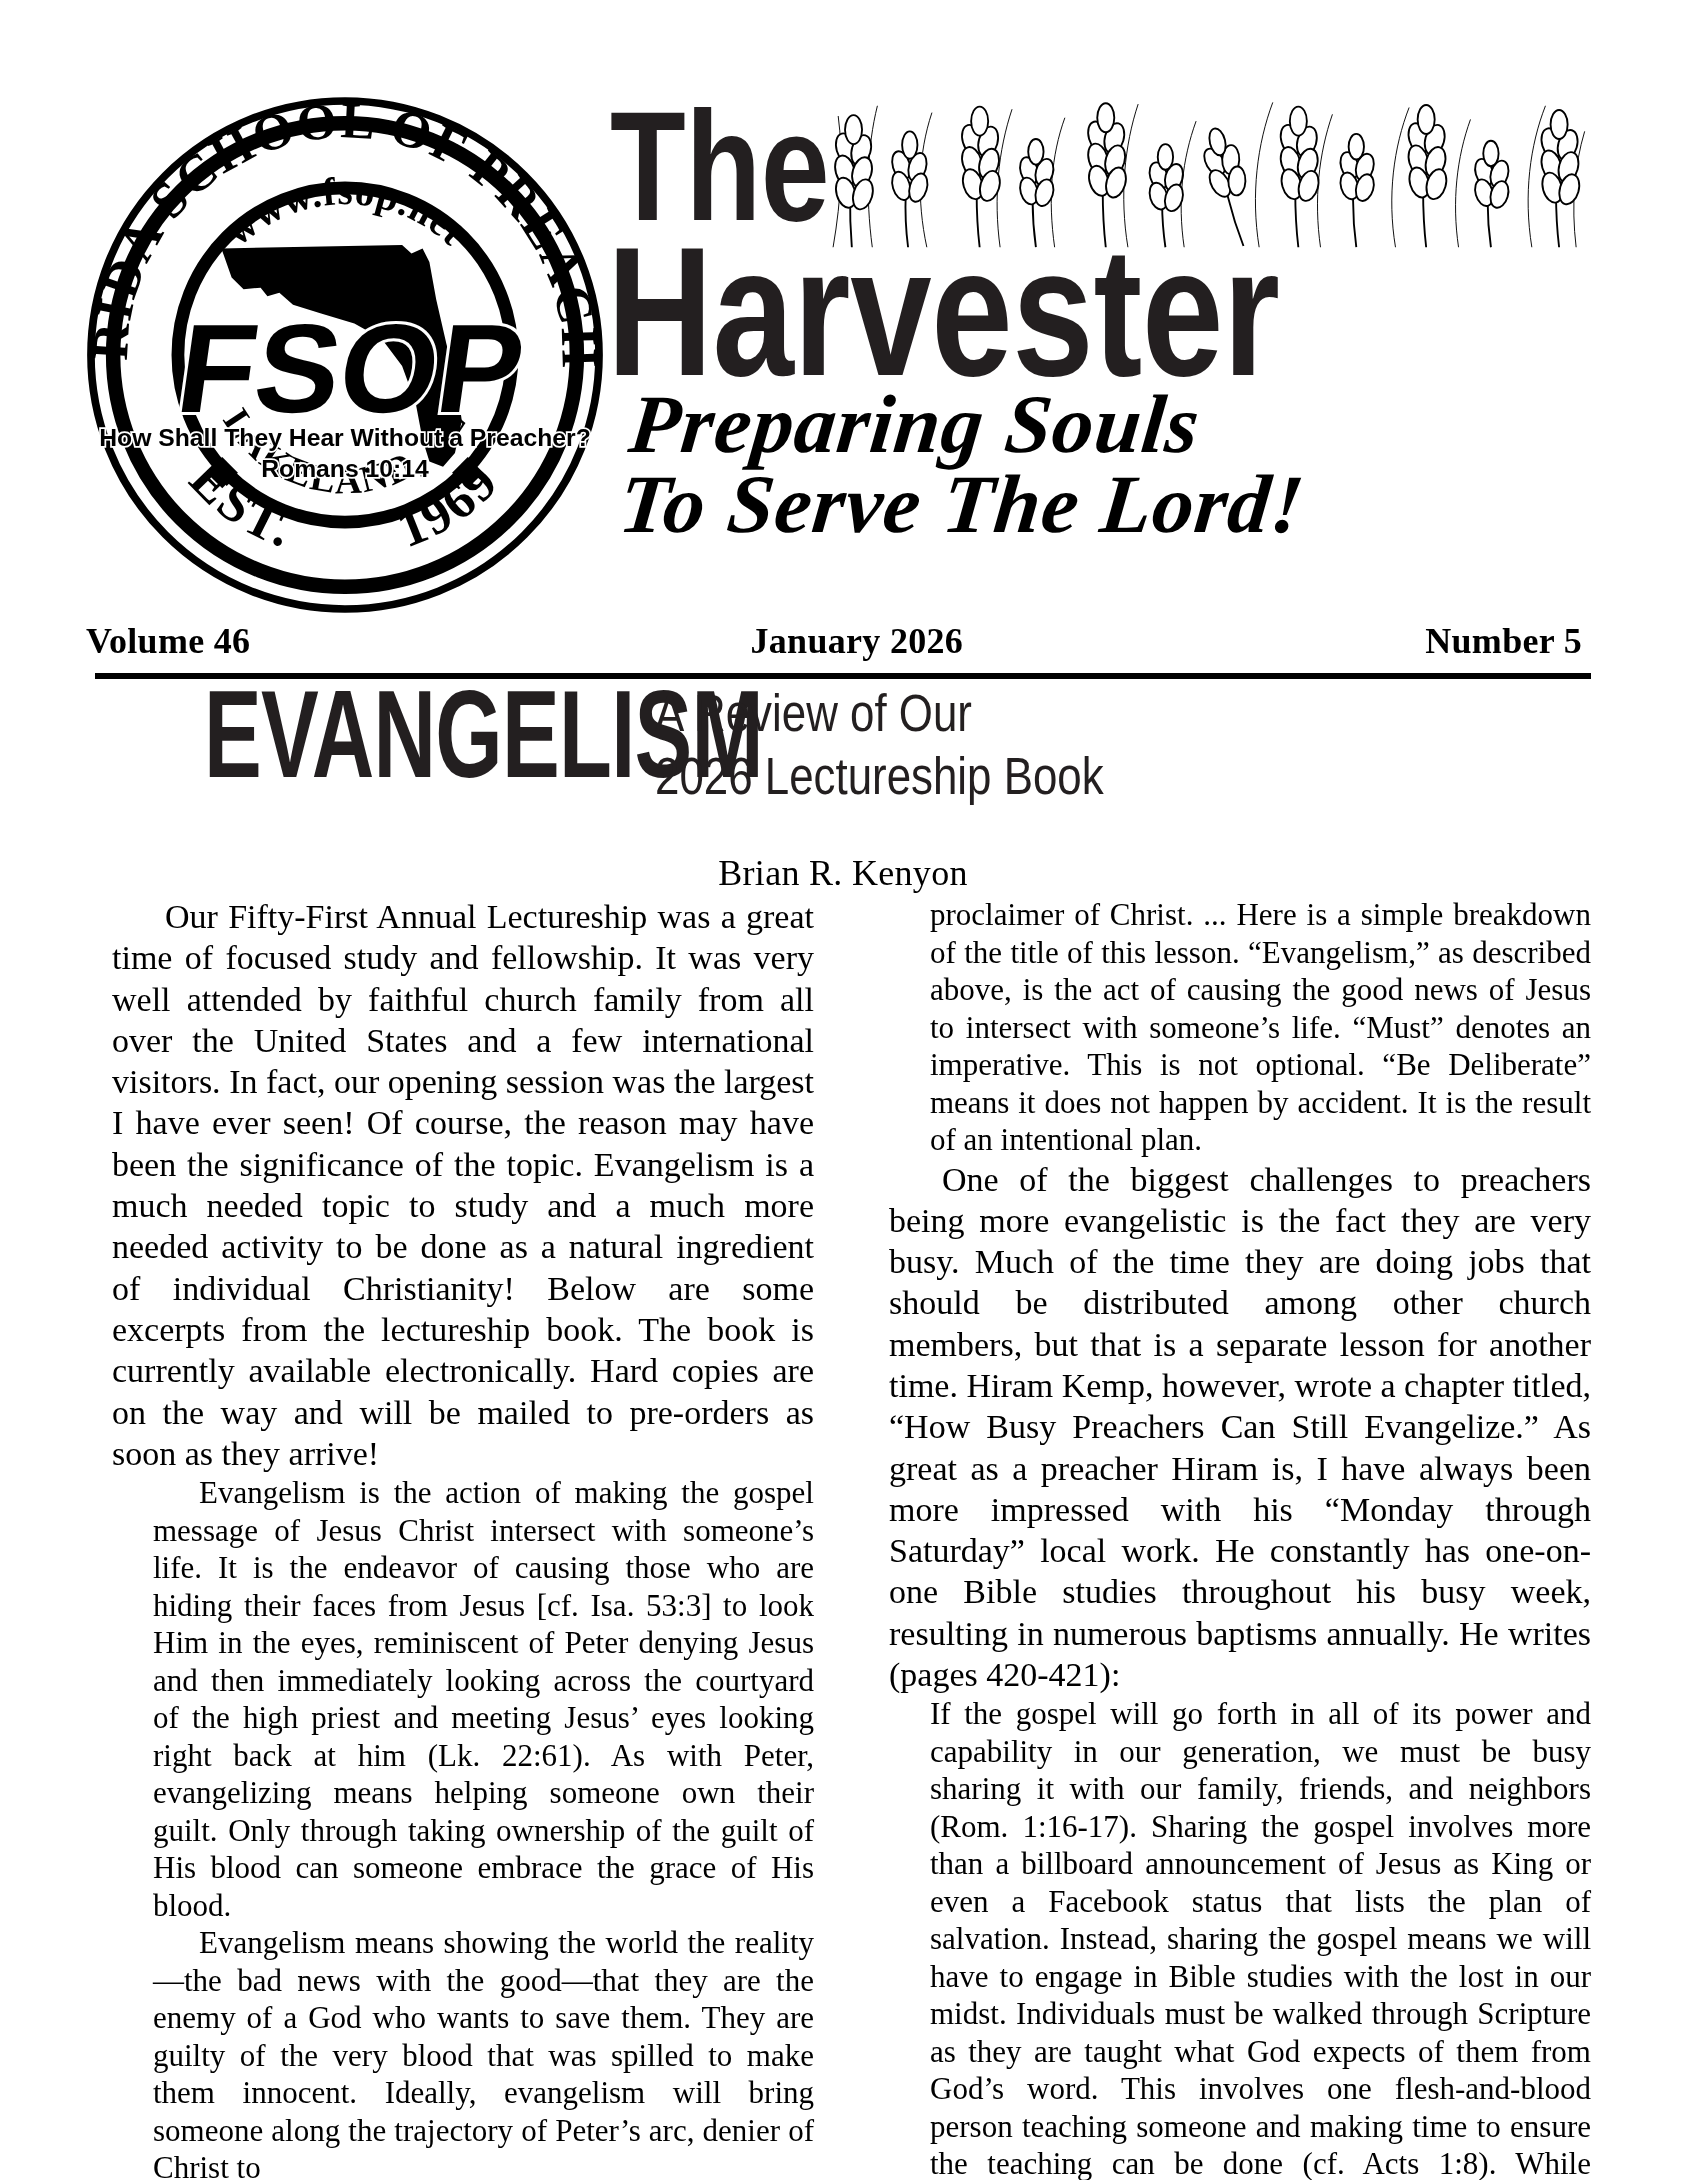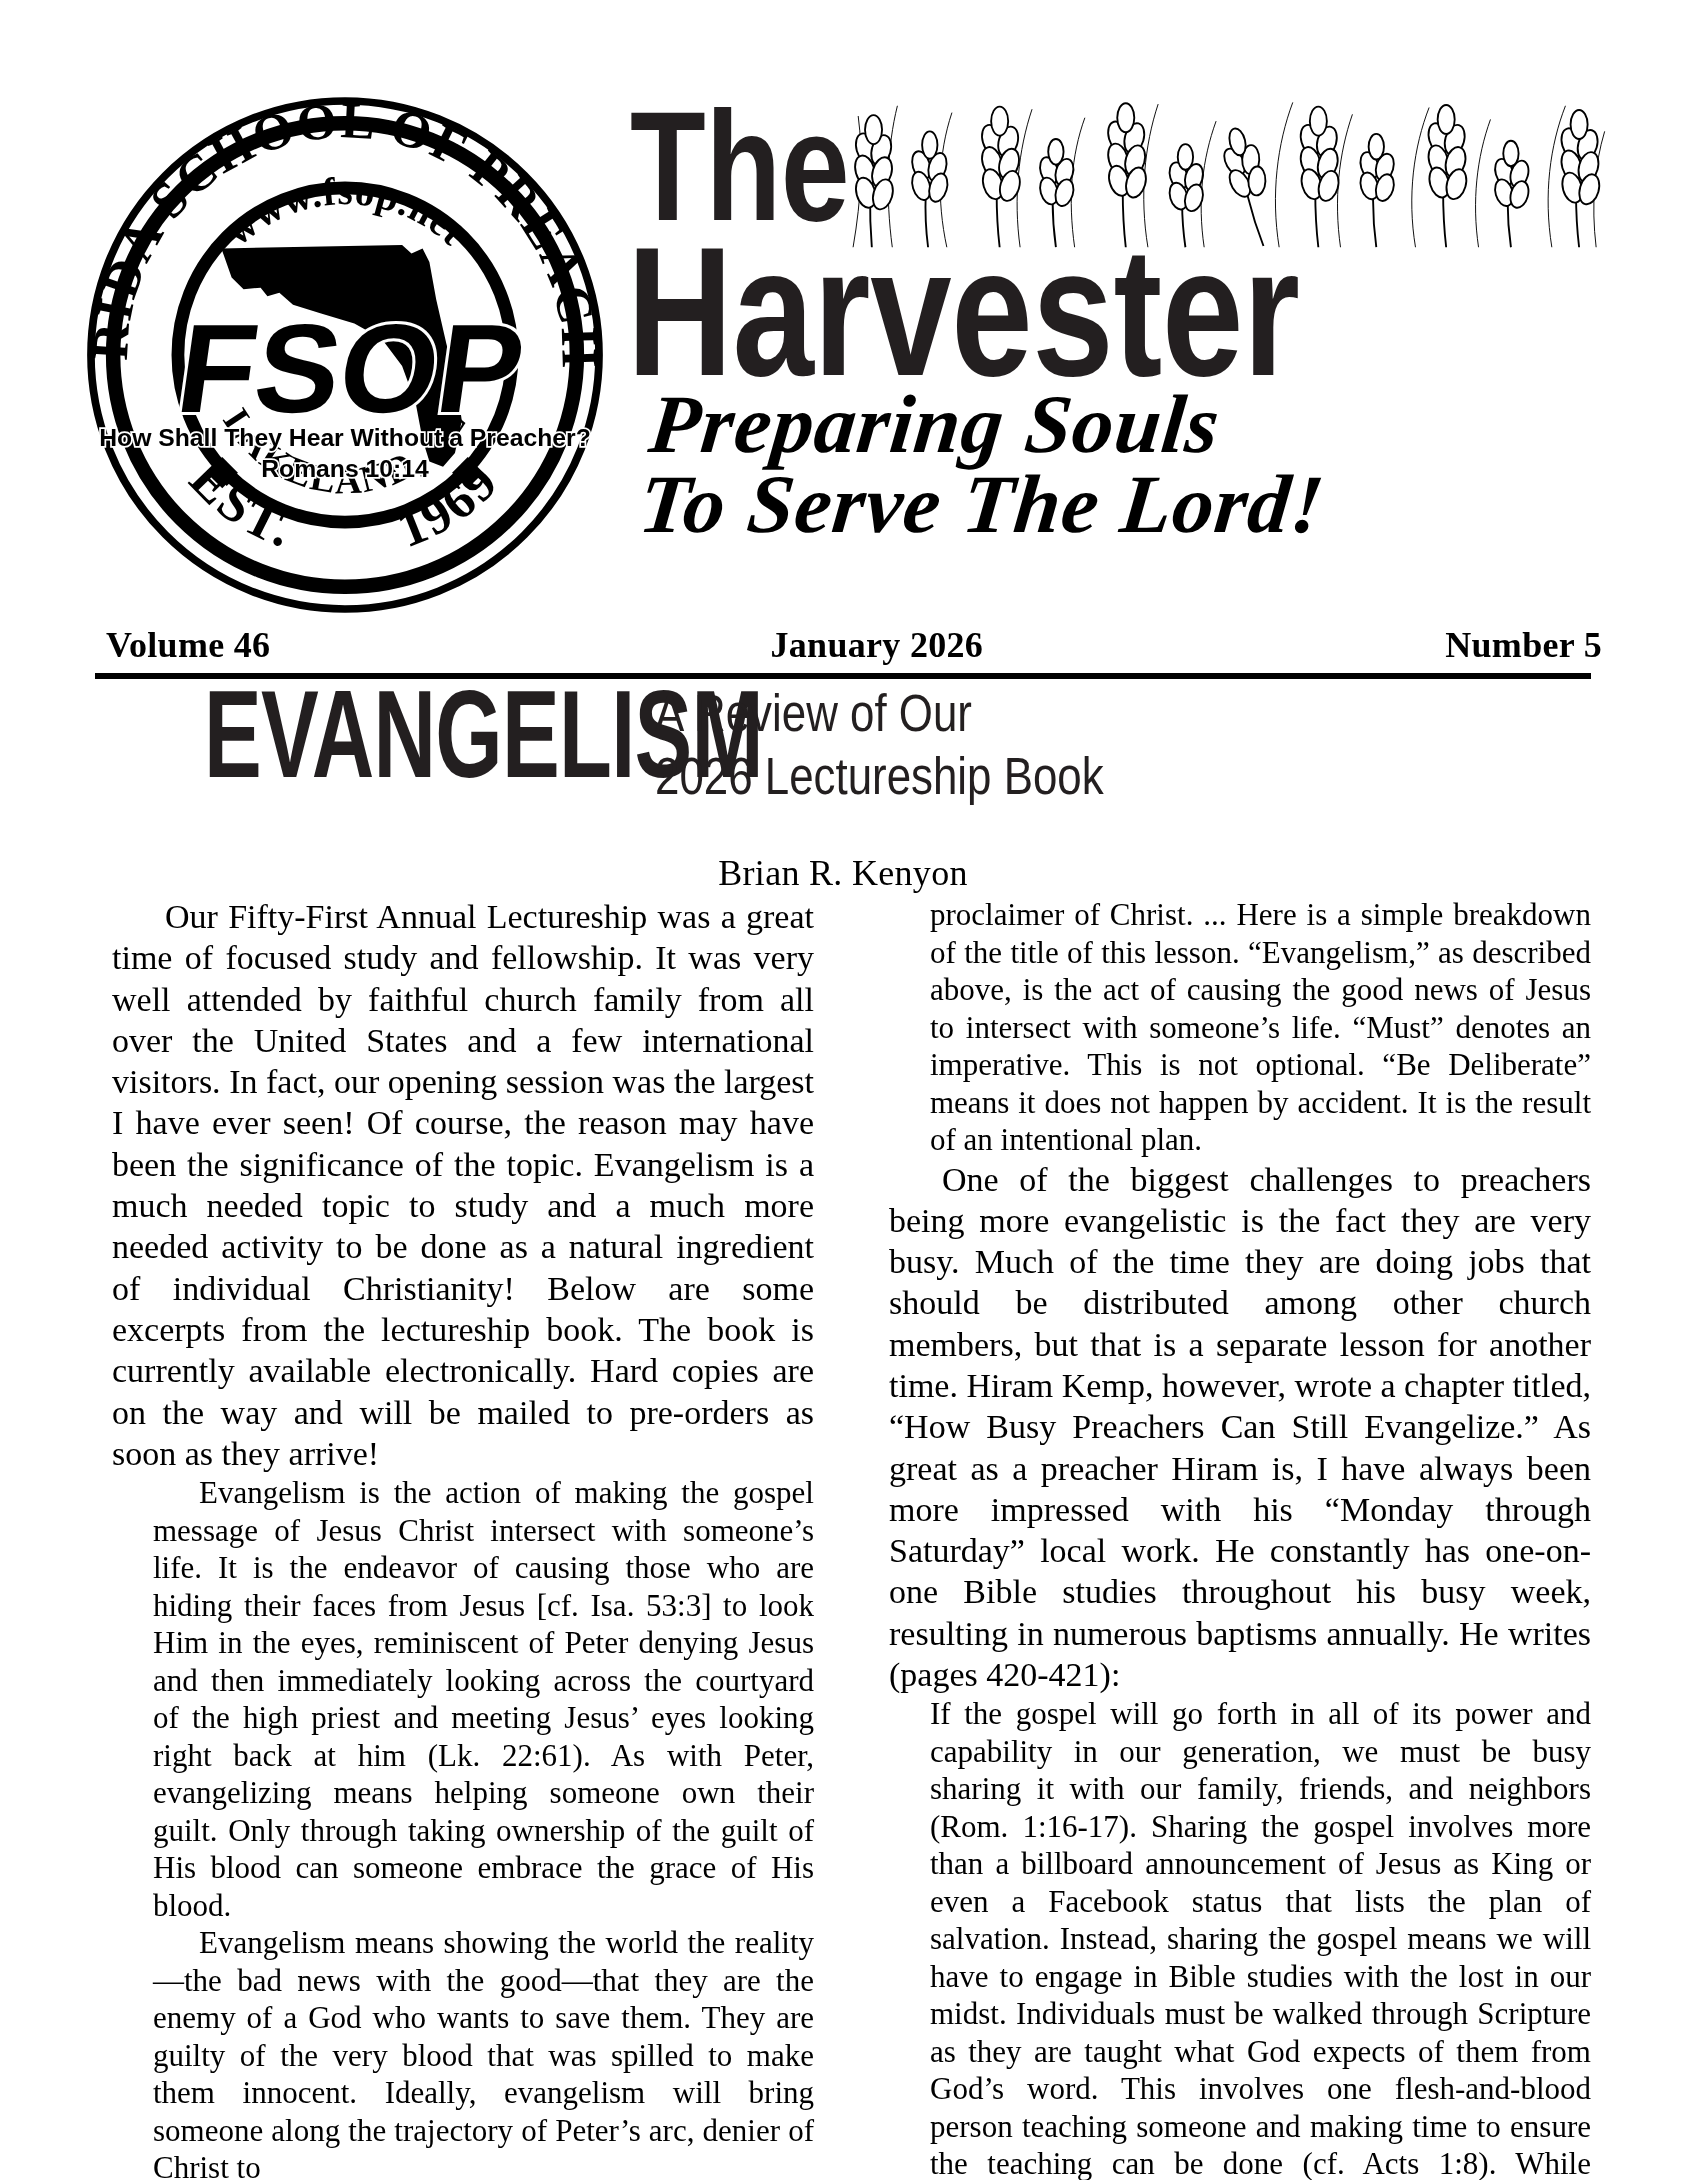--- a/index.html
+++ b/index.html
@@ -31,21 +31,21 @@
     left: 85px;
     top: 95px;
     width: 520px;
     height: 520px;
   }
   #seal svg { display: block; }
 
   
   #masthead-text {
     position: absolute;
-    left: 630px;
+    left: 610px;
     top: 102px;
     width: 1005px;
     height: 477px;
     text-align: center;
   }
   .mast-line {
     font-family: "Liberation Sans", sans-serif;
     font-weight: bold;
     color: #231f20;
     letter-spacing: -0.4px;
@@ -91,26 +91,26 @@
     font-size: 83px;
   }
   #tagline-2 {
     left: 5.1px; top: 354px;
     font-size: 83px;
   }
 
   
   #volbar {
     position: absolute;
-    left: 106px;
+    left: 86px;
     top: 615px;
     width: 1496px;
     height: 51px;
     display: flex;
-    align-items: flex-end;
+    align-items: center;
     justify-content: space-between;
     font-family: "Liberation Serif", serif;
     font-weight: bold;
     font-size: 36px;
     letter-spacing: 0.3px;
   }
   #volbar .vb-center { flex: 0 0 auto; margin-left: 38px; }
   #rule-main {
     position: absolute;
     left: 95px;

